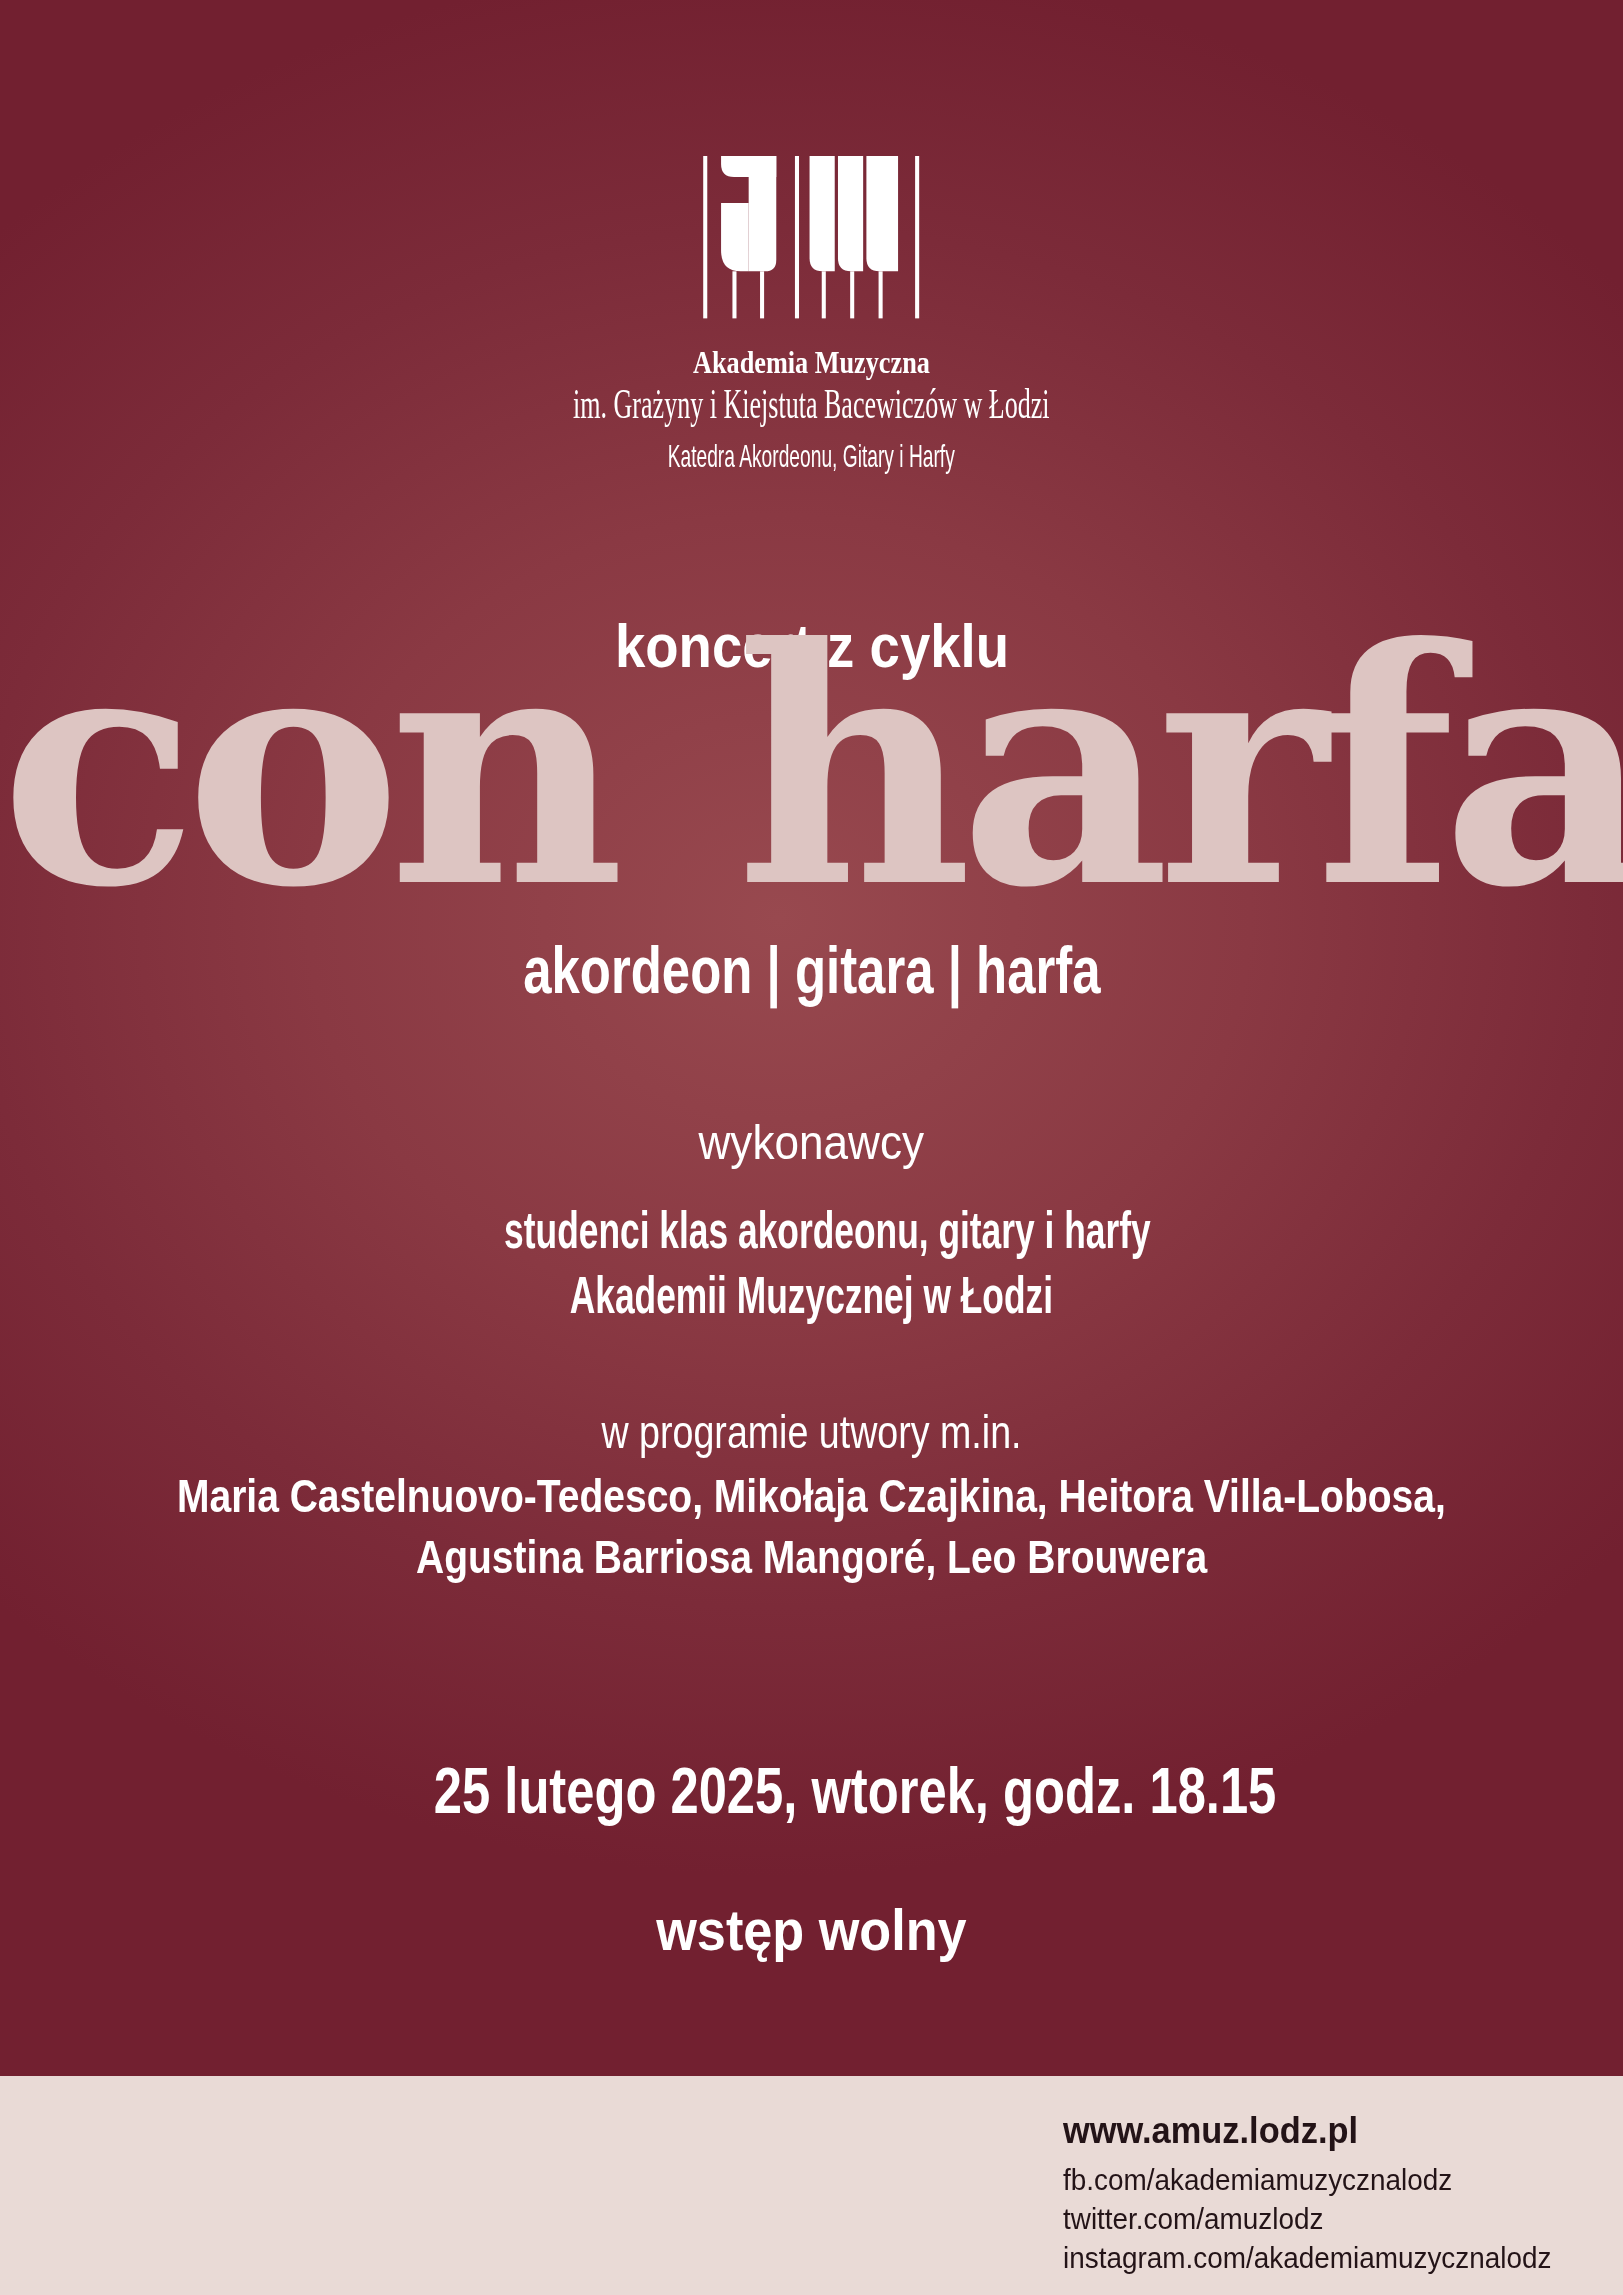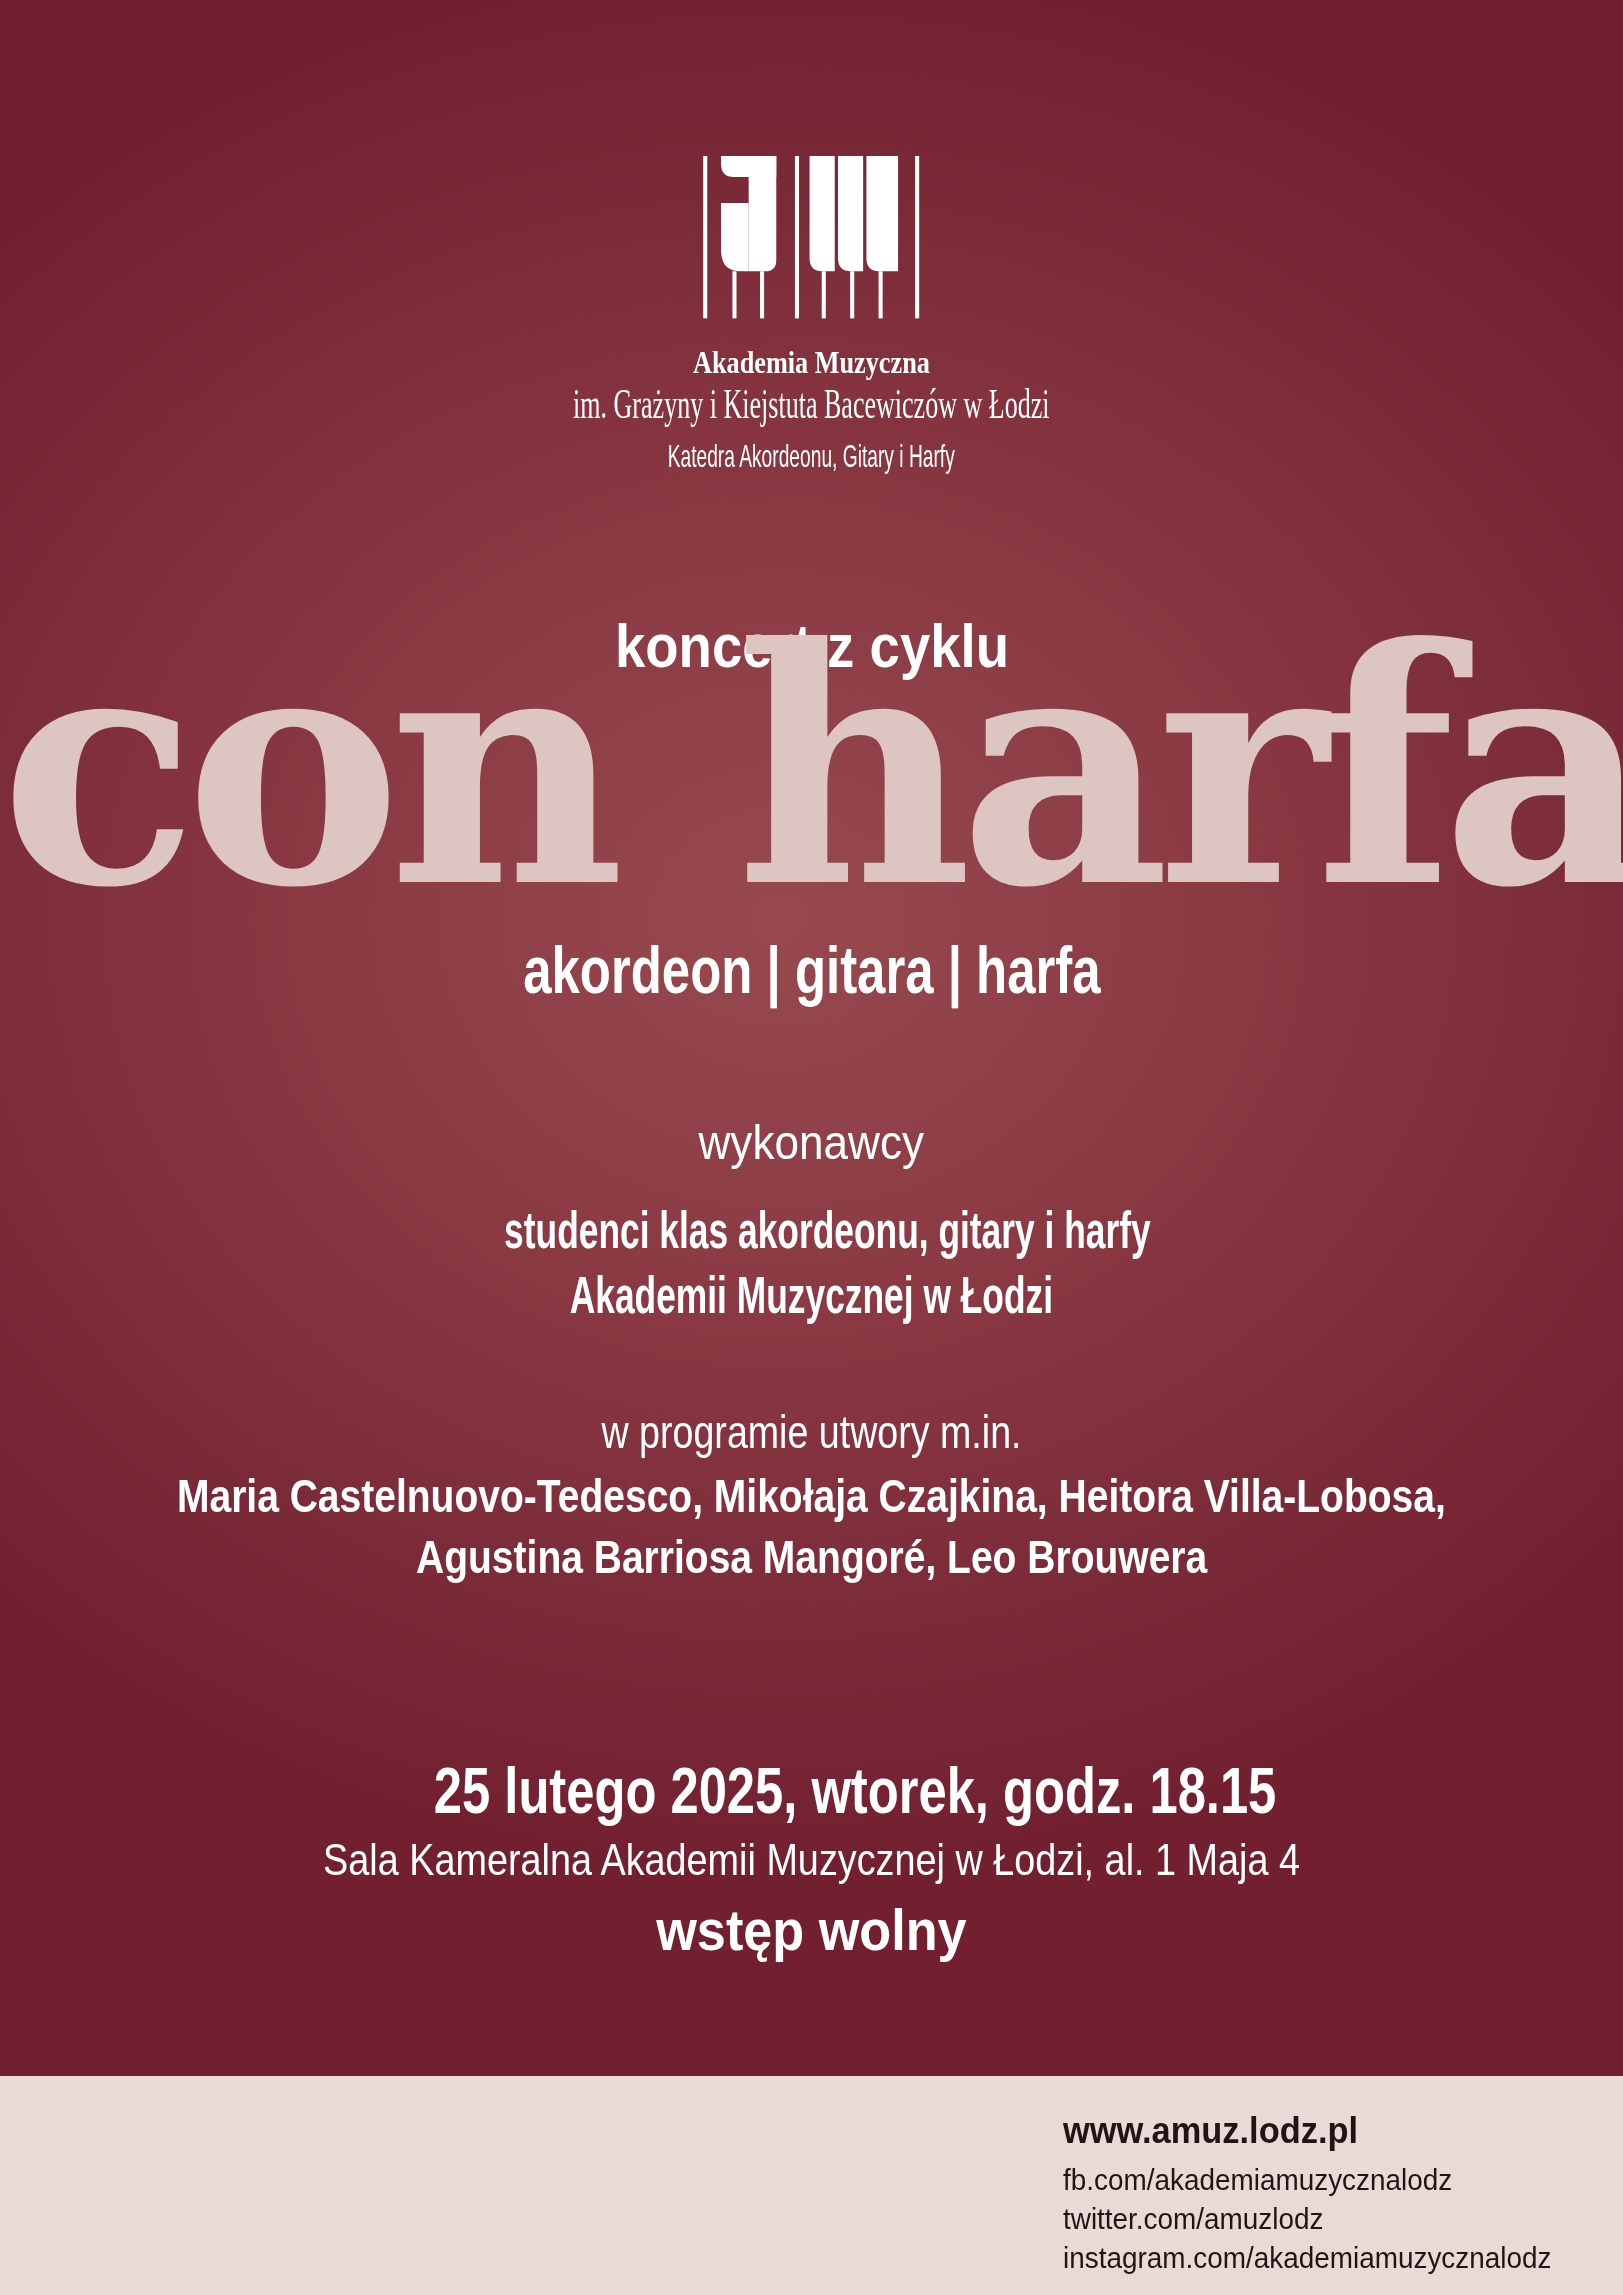--- a/index.html
+++ b/index.html
@@ -94,21 +94,20 @@
 
   <div class="t" style="top:1114px;font-size:49px;font-weight:400;"><span style="--sx:0.90">wykonawcy</span></div>
   <div class="t" style="top:1200px;font-size:52px;font-weight:700;margin-left:16px;"><span style="--sx:0.68">studenci klas akordeonu, gitary i harfy</span></div>
   <div class="t" style="top:1265px;font-size:52px;font-weight:700;"><span style="--sx:0.68">Akademii Muzycznej w Łodzi</span></div>
 
   <div class="t" style="top:1404px;font-size:47px;font-weight:400;"><span style="--sx:0.80">w programie utwory m.in.</span></div>
   <div class="t" style="top:1468px;font-size:47px;font-weight:700;"><span style="--sx:0.83">Maria Castelnuovo-Tedesco, Mikołaja Czajkina, Heitora Villa-Lobosa,</span></div>
   <div class="t" style="top:1529px;font-size:47px;font-weight:700;"><span style="--sx:0.83">Agustina Barriosa Mangoré, Leo Brouwera</span></div>
 
   <div class="t" style="top:1753px;font-size:65px;font-weight:700;padding-left:44px;"><span style="--sx:0.78">25 lutego 2025, wtorek, godz. 18.15</span></div>
-  <div class="t" style="top:1833px;font-size:45px;font-weight:400;"><span style="--sx:0.84">Sala Kameralna Akademii Muzycznej w Łodzi, al. 1 Maja 4</span></div>
   <div class="t" style="top:1896px;font-size:58px;font-weight:700;"><span style="--sx:0.90">wstęp wolny</span></div>
 
   <div class="footer">
     <div class="f" style="top:36px;font-size:37px;font-weight:700;"><span>www.amuz.lodz.pl</span></div>
     <div class="f" style="top:89px;font-size:30px;font-weight:400;"><span>fb.com/akademiamuzycznalodz</span></div>
     <div class="f" style="top:128px;font-size:30px;font-weight:400;"><span>twitter.com/amuzlodz</span></div>
     <div class="f" style="top:167px;font-size:30px;font-weight:400;"><span>instagram.com/akademiamuzycznalodz</span></div>
   </div>
 
 </div>

